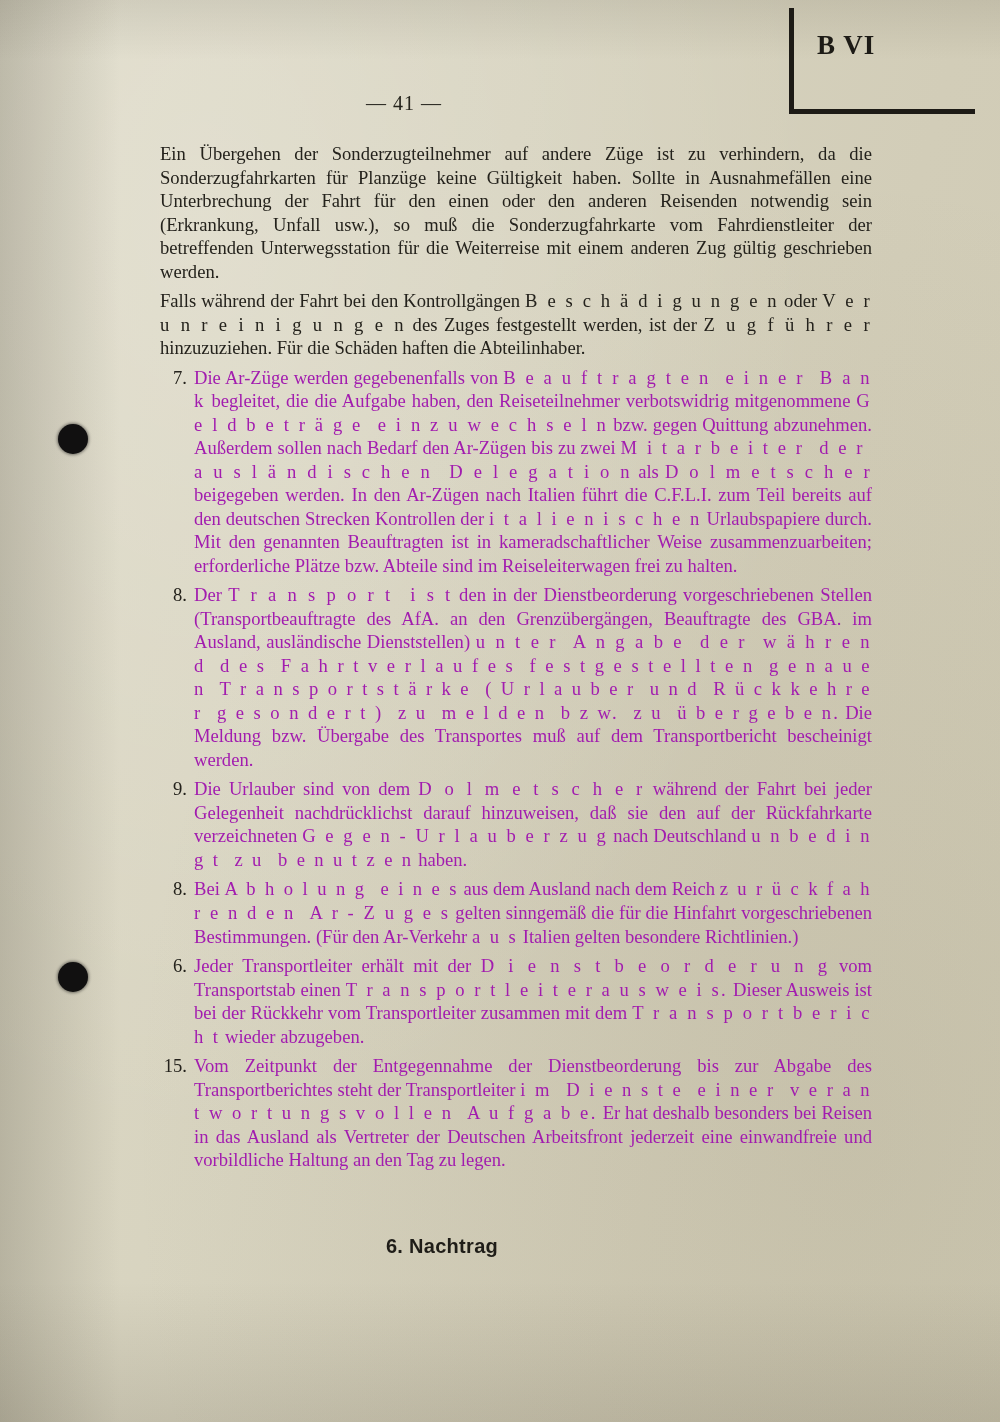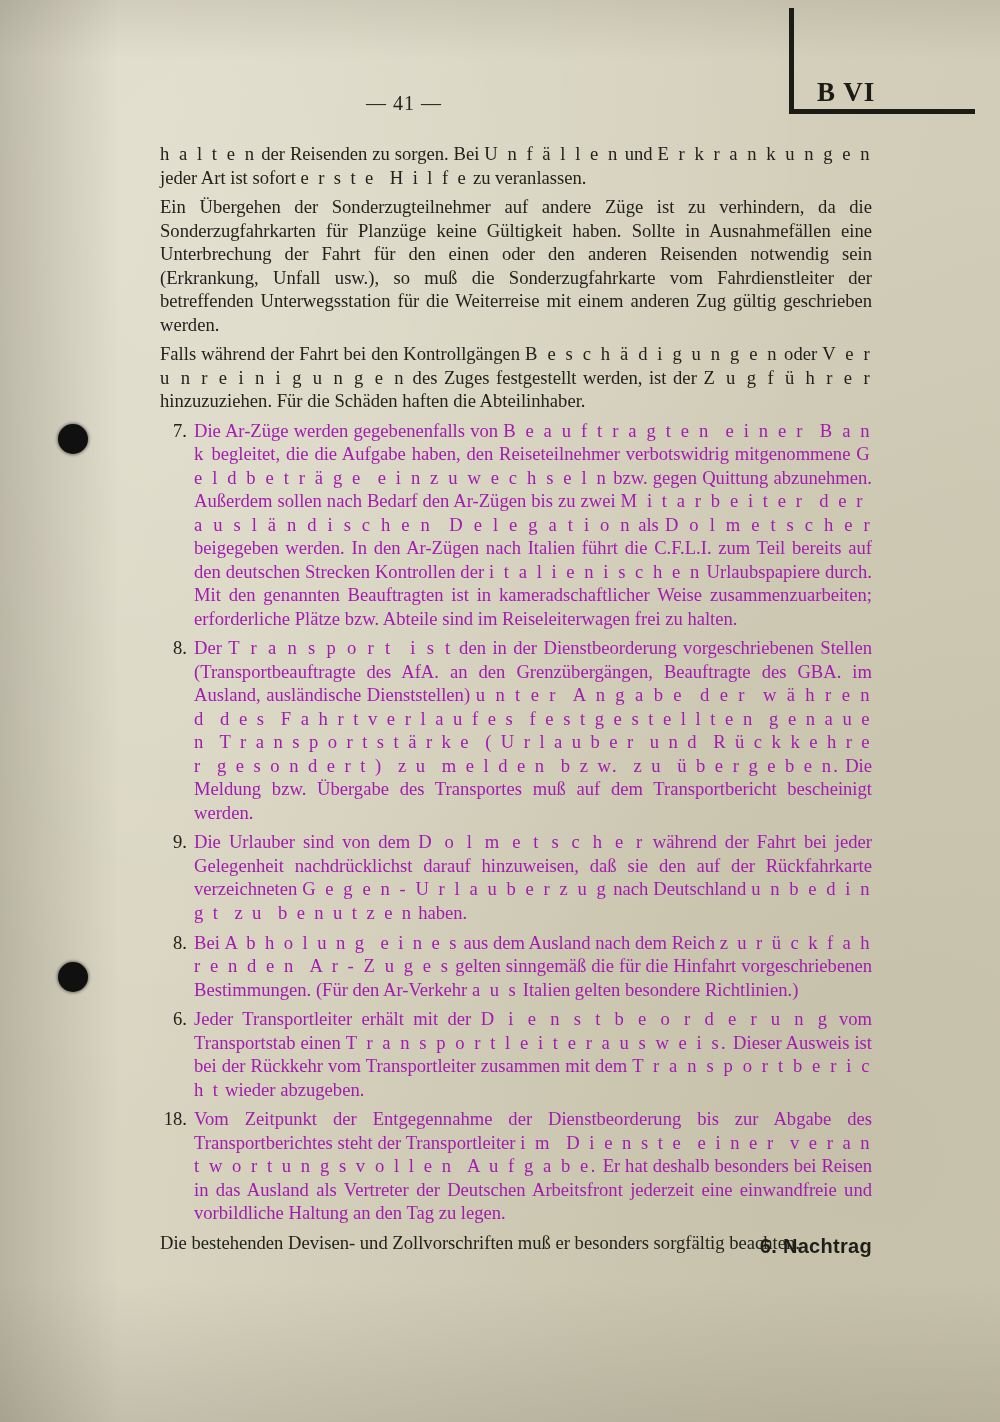--- a/index.html
+++ b/index.html
@@ -65,21 +65,20 @@
   }
   .corner-mark .corner-label {
     position: absolute;
     left: 28px;
     top: 22px;
     font-family: "Liberation Serif", serif;
     font-size: 27px;
     font-weight: bold;
     letter-spacing: 1px;
     color: #1d1b16;
-    margin-top: 47px;
   }
 
   .page-number {
     position: absolute;
     top: 92px;
     left: 0;
     width: 808px;
     text-align: center;
     font-size: 20px;
     letter-spacing: 1px;
@@ -146,26 +145,27 @@
   .block-after {
     margin-left: 41px;
     margin-top: 4px;
   }
 
   .footer-note {
     position: absolute;
     left: 0;
     top: 1235px;
     width: 872px;
-    text-align: right;
+    text-align: center;
     font-family: "Liberation Sans", sans-serif;
     font-weight: bold;
     font-size: 20px;
     color: #1f1d18;
     letter-spacing: 0.3px;
+    padding-left: 6px;
   }
 </style>
 </head>
 <body>
 
 <div class="page"></div>
 <div class="edge-shadow-left"></div>
 <div class="edge-shadow-top"></div>
 <div class="edge-shadow-bottom"></div>
 
@@ -175,21 +175,20 @@
 <div class="corner-mark">
   <div class="v-rule"></div>
   <div class="h-rule"></div>
   <div class="corner-label">B VI</div>
 </div>
 
 <div class="page-number">— 41 —</div>
 
 <div class="content">
 
-  <p class="para"><span class="sp">h a l t e n</span> der Reisenden zu sorgen. Bei <span class="sp">U n f ä l l e n</span> und <span class="sp">E r k r a n k u n g e n</span> jeder Art ist sofort <span class="sp">e r s t e&nbsp; H i l f e</span> zu veranlassen.</p>
 
   <p class="para">Ein Übergehen der Sonderzugteilnehmer auf andere Züge ist zu verhindern, da die Sonderzugfahrkarten für Planzüge keine Gültigkeit haben. Sollte in Ausnahmefällen eine Unterbrechung der Fahrt für den einen oder den anderen Reisenden notwendig sein (Erkrankung, Unfall usw.), so muß die Sonderzugfahrkarte vom Fahrdienstleiter der betreffenden Unterwegsstation für die Weiterreise mit einem anderen Zug gültig geschrieben werden.</p>
 
   <p class="para">Falls während der Fahrt bei den Kontrollgängen <span class="sp">B e s c h ä d i g u n g e n</span> oder <span class="sp">V e r u n r e i n i g u n g e n</span> des Zuges festgestellt werden, ist der <span class="sp">Z u g f ü h r e r</span> hinzuzuziehen. Für die Schäden haften die Abteilinhaber.</p>
 
   <div class="numbered">
     <div class="num">7.</div>
     <div class="body">Die Ar-Züge werden gegebenenfalls von <span class="sp">B e a u f t r a g t e n&nbsp; e i n e r&nbsp; B a n k</span> begleitet, die die Aufgabe haben, den Reiseteilnehmer verbotswidrig mitgenommene <span class="sp">G e l d b e t r ä g e&nbsp; e i n z u w e c h s e l n</span> bzw. gegen Quittung abzunehmen. Außerdem sollen nach Bedarf den Ar-Zügen bis zu zwei <span class="sp">M i t a r b e i t e r&nbsp; d e r&nbsp; a u s l ä n d i s c h e n&nbsp; D e l e g a t i o n</span> als <span class="sp">D o l m e t s c h e r</span> beigegeben werden. In den Ar-Zügen nach Italien führt die C.F.L.I. zum Teil bereits auf den deutschen Strecken Kontrollen der <span class="sp">i t a l i e n i s c h e n</span> Urlaubspapiere durch. Mit den genannten Beauftragten ist in kameradschaftlicher Weise zusammenzuarbeiten; erforderliche Plätze bzw. Abteile sind im Reiseleiterwagen frei zu halten.</div>
   </div>
 
@@ -207,21 +206,20 @@
     <div class="num">8.</div>
     <div class="body">Bei <span class="sp">A b h o l u n g&nbsp; e i n e s</span> aus dem Ausland nach dem Reich <span class="sp">z u r ü c k f a h r e n d e n&nbsp; A r - Z u g e s</span> gelten sinngemäß die für die Hinfahrt vorgeschriebenen Bestimmungen. (Für den Ar-Verkehr <span class="sp">a u s</span> Italien gelten besondere Richtlinien.)</div>
   </div>
 
   <div class="numbered">
     <div class="num">6.</div>
     <div class="body">Jeder Transportleiter erhält mit der <span class="sp">D i e n s t b e o r d e r u n g</span> vom Transportstab einen <span class="sp">T r a n s p o r t l e i t e r a u s w e i s.</span> Dieser Ausweis ist bei der Rückkehr vom Transportleiter zusammen mit dem <span class="sp">T r a n s p o r t b e r i c h t</span> wieder abzugeben.</div>
   </div>
 
   <div class="numbered">
-    <div class="num">18.</div>
+    <div class="num">15.</div>
     <div class="body">Vom Zeitpunkt der Entgegennahme der Dienstbeorderung bis zur Abgabe des Transportberichtes steht der Transportleiter <span class="sp">i m&nbsp; D i e n s t e&nbsp; e i n e r&nbsp; v e r a n t w o r t u n g s v o l l e n&nbsp; A u f g a b e.</span> Er hat deshalb besonders bei Reisen in das Ausland als Vertreter der Deutschen Arbeitsfront jederzeit eine einwandfreie und vorbildliche Haltung an den Tag zu legen.</div>
   </div>
 
-  <p class="para block-after">Die bestehenden Devisen- und Zollvorschriften muß er besonders sorgfältig beachten.</p>
 
 </div>
 
 <div class="footer-note">6. Nachtrag</div>
 
 </body></html>

